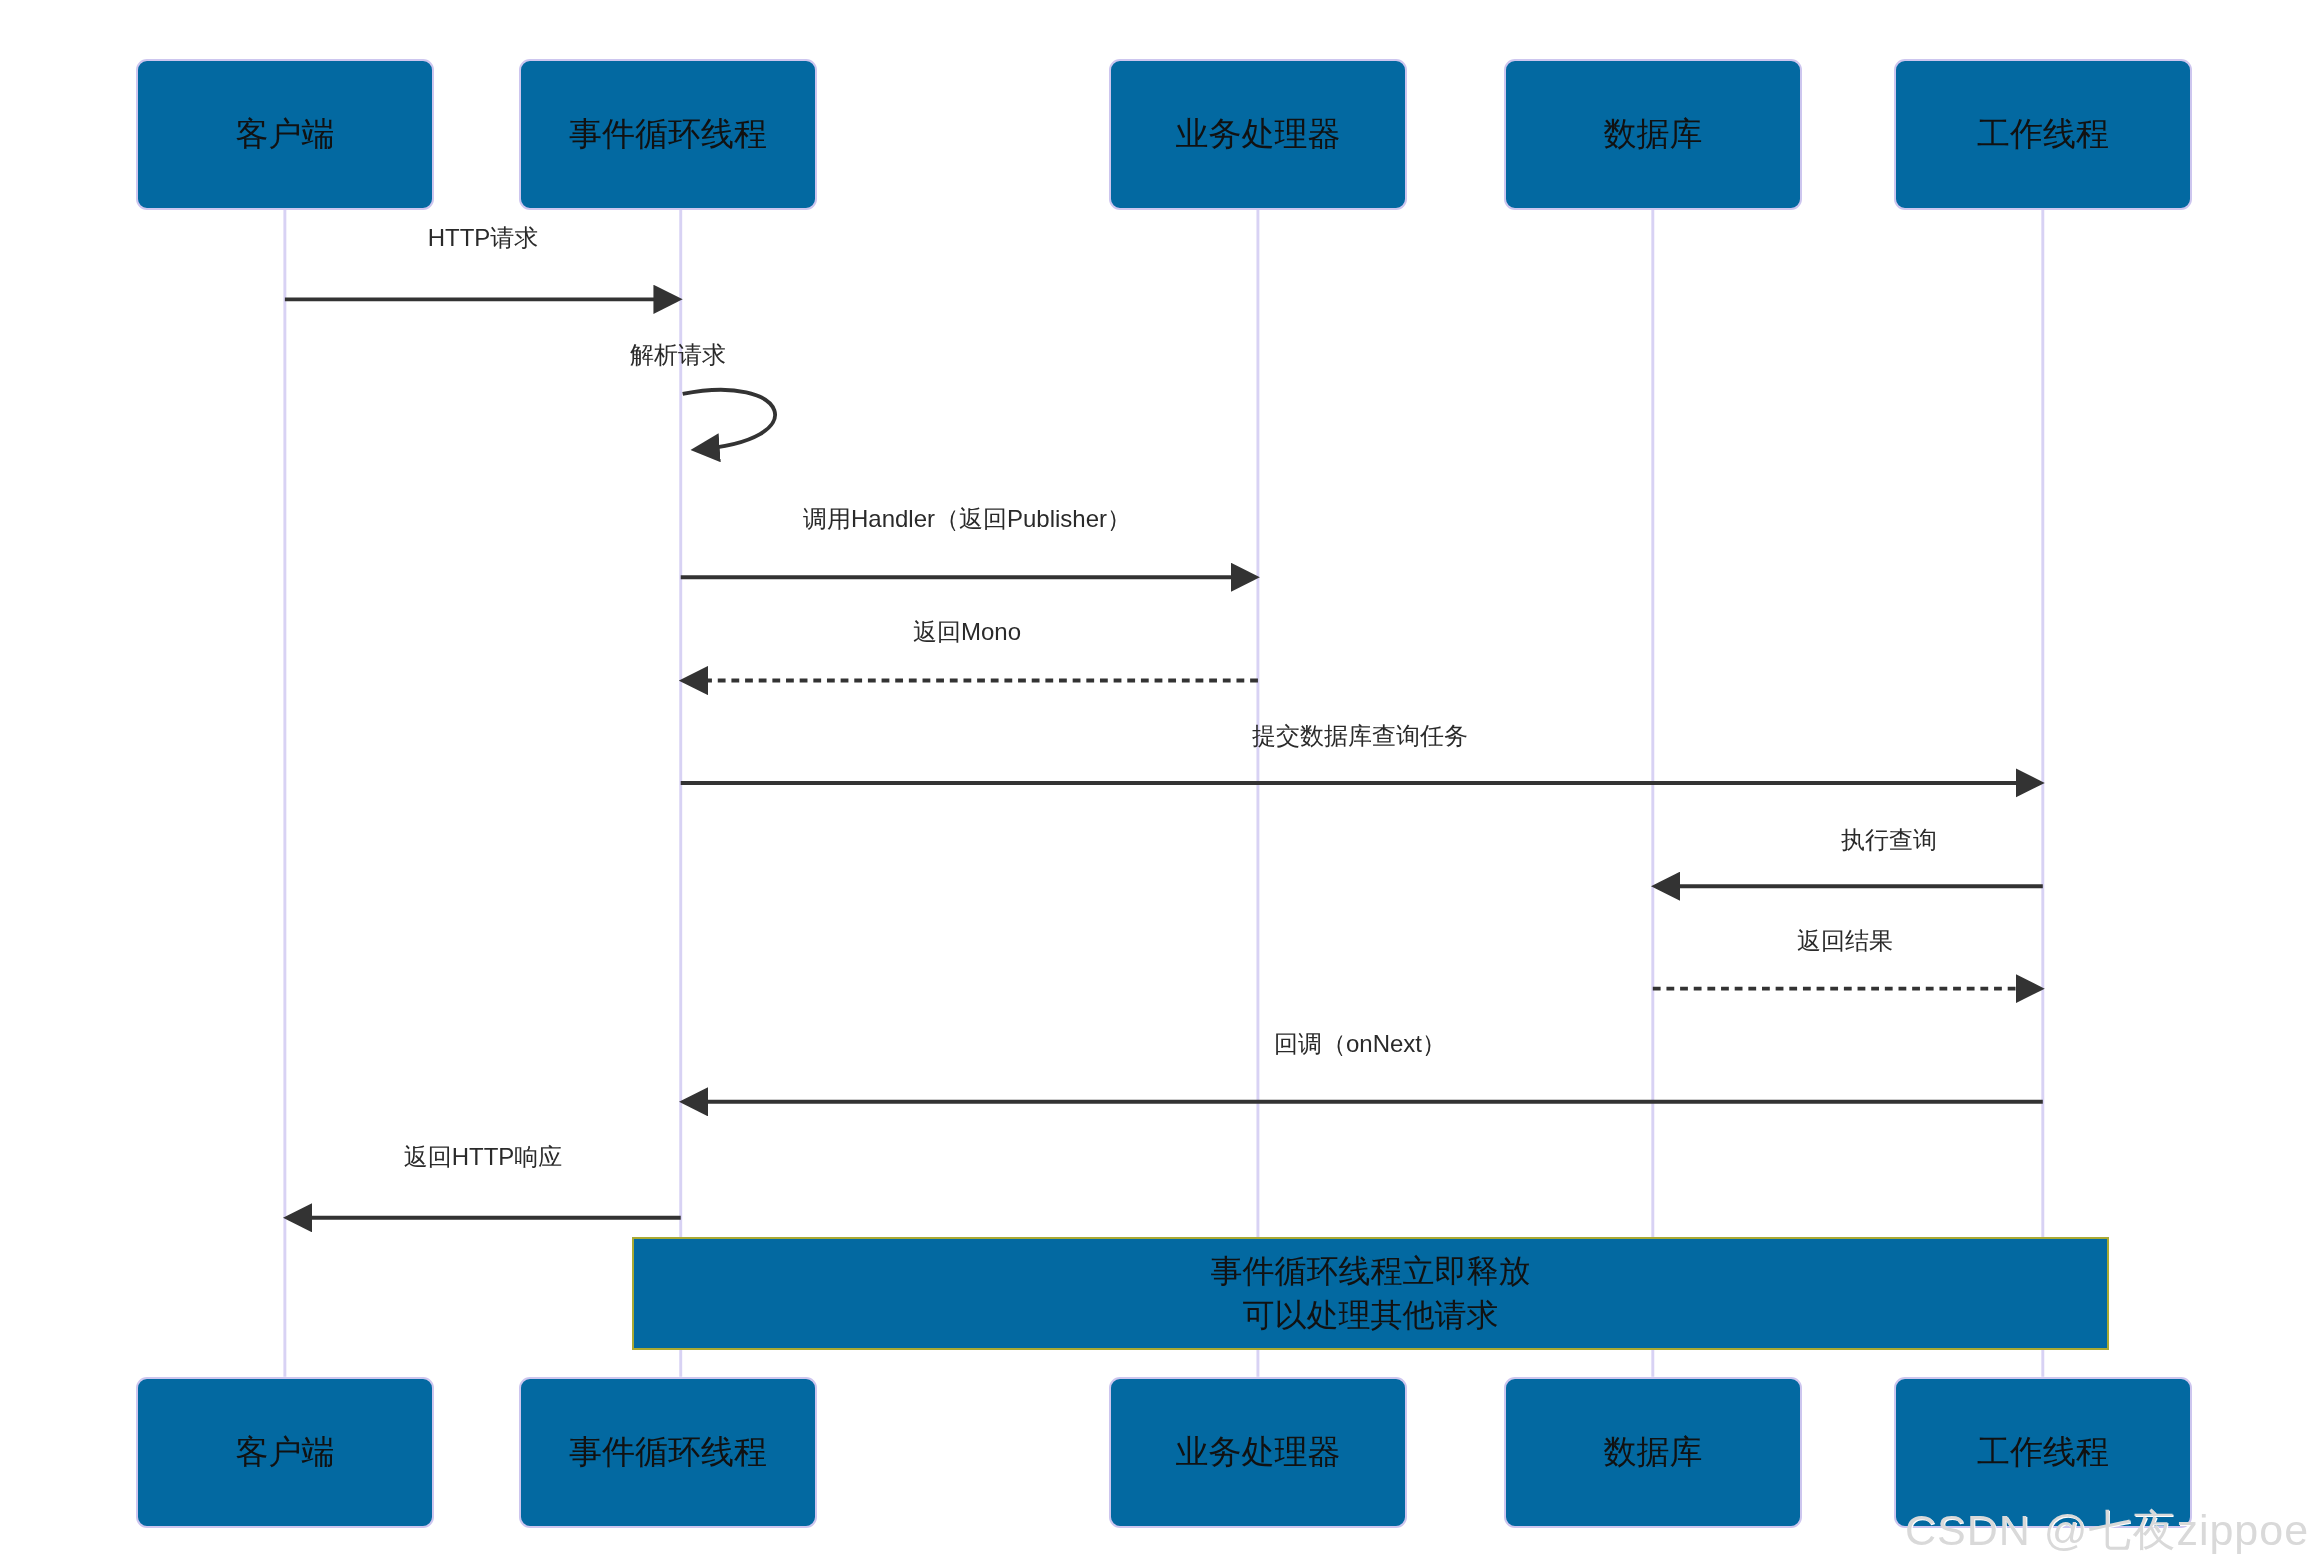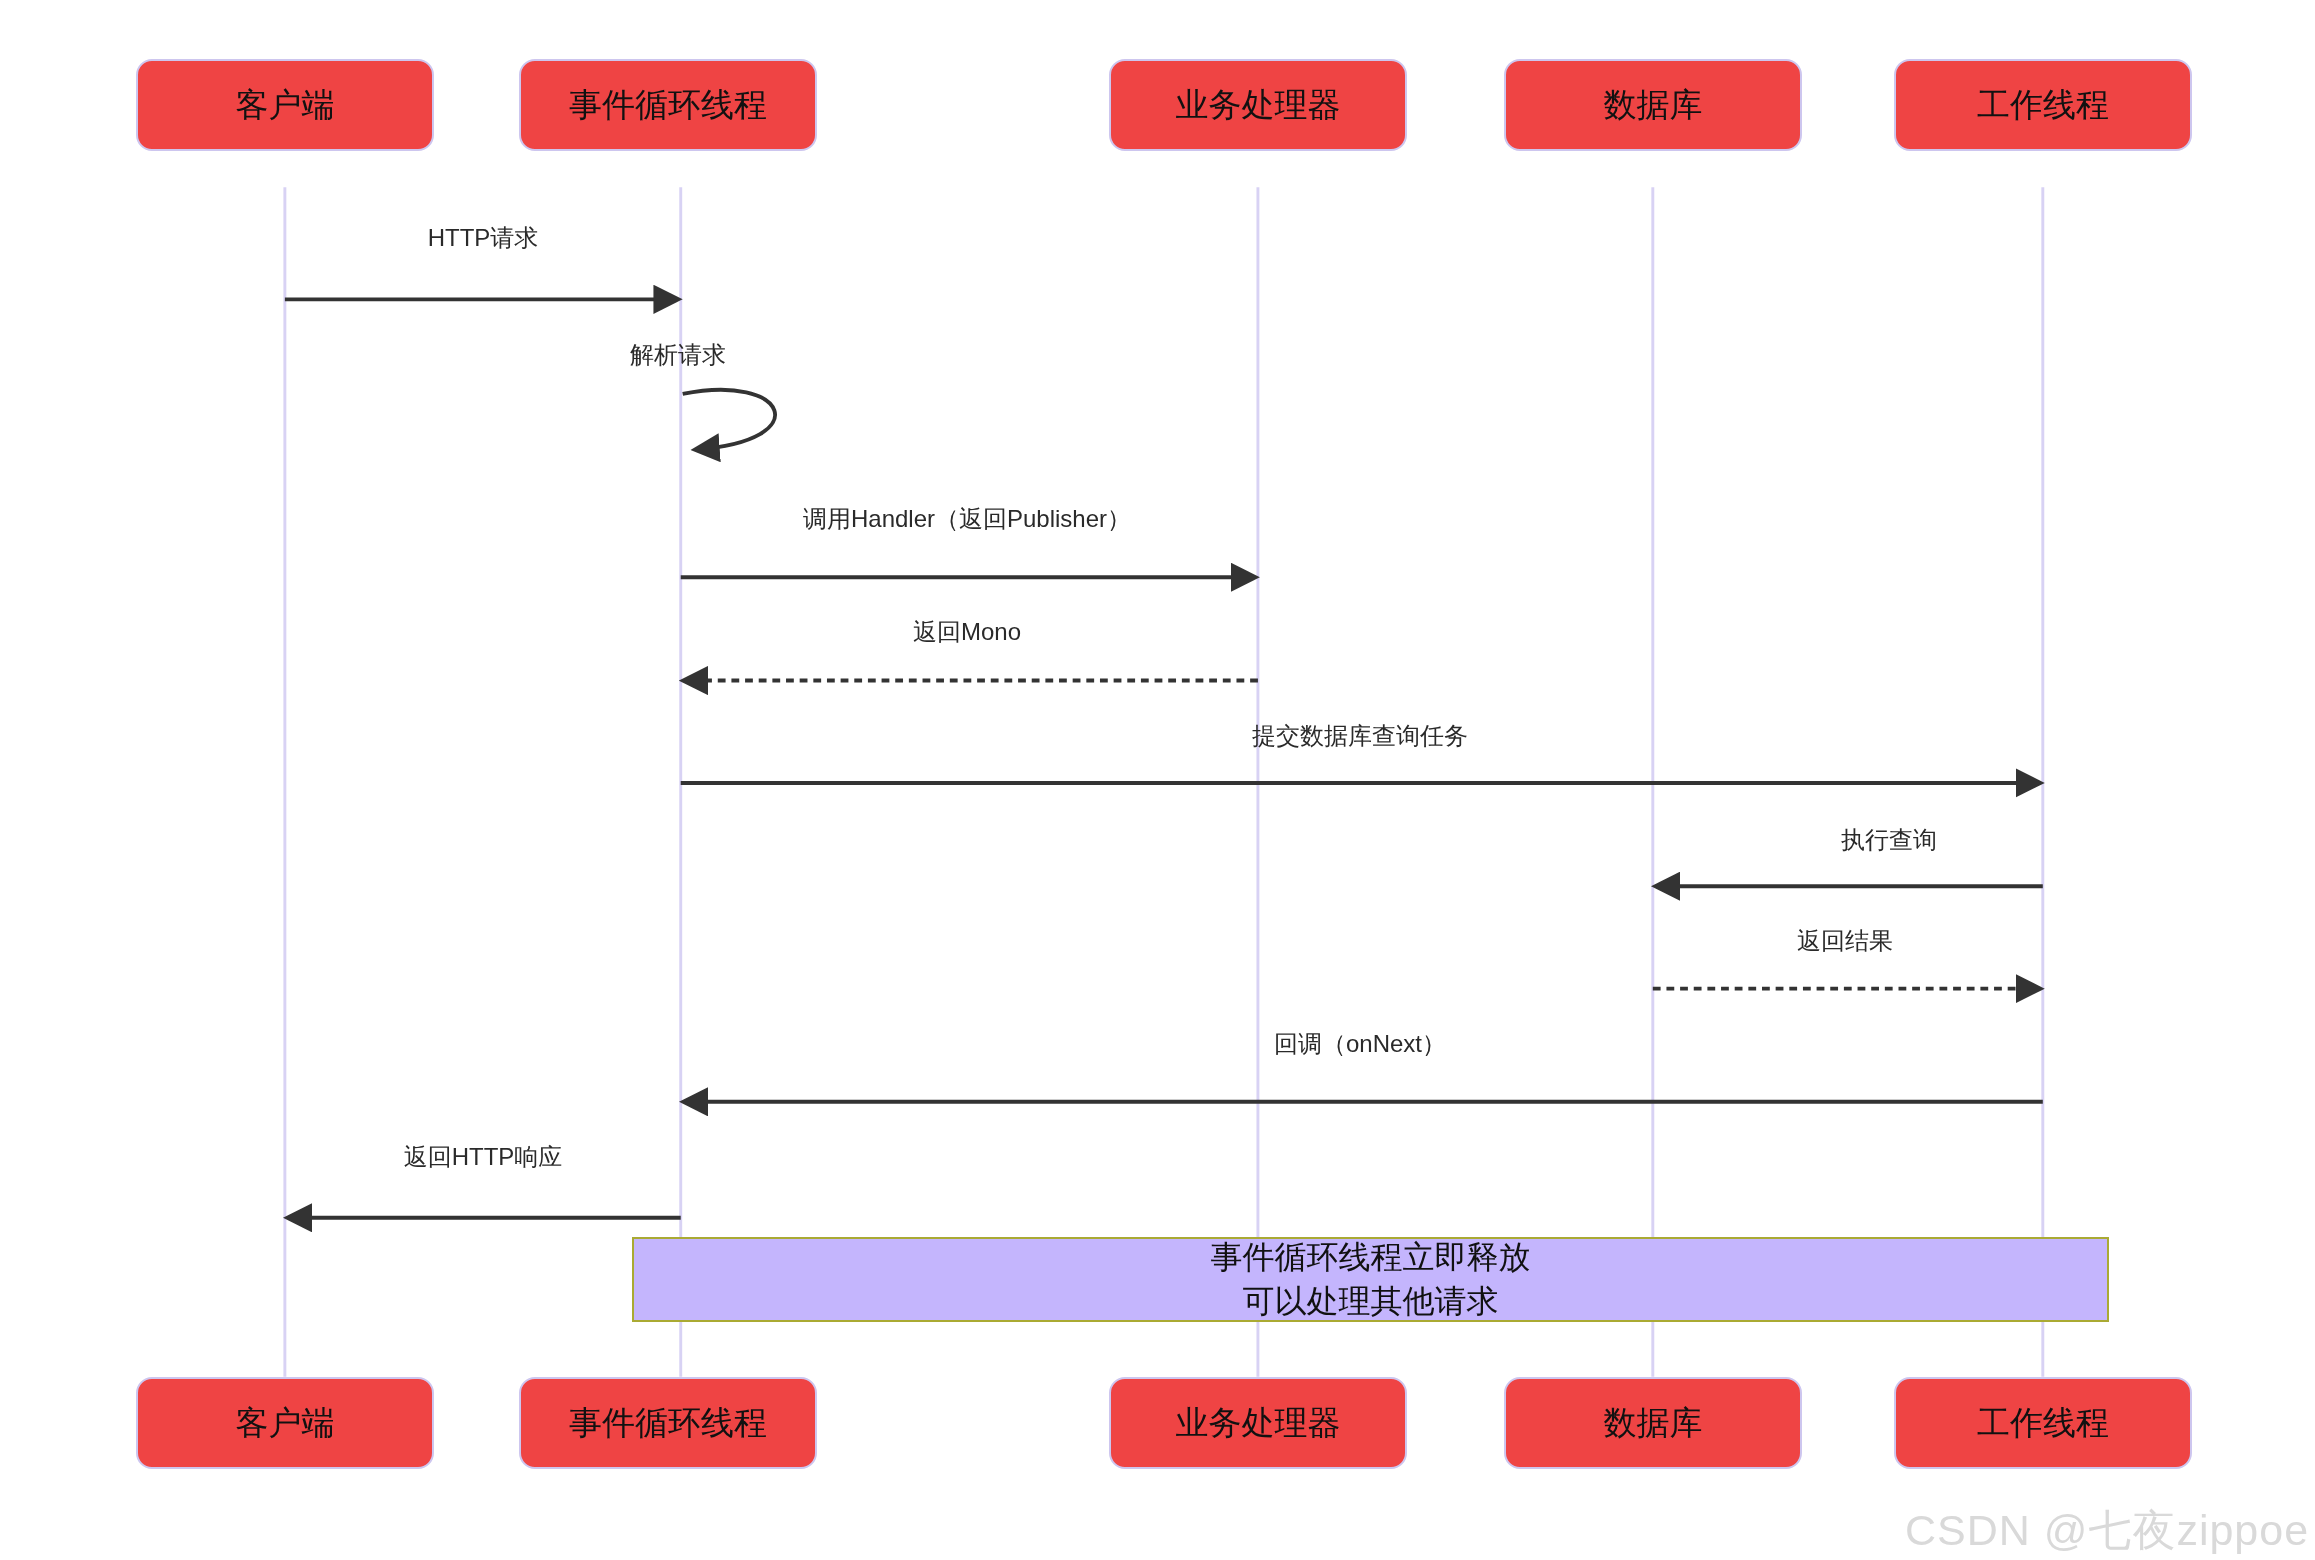--- a/index.html
+++ b/index.html
@@ -11,24 +11,24 @@
   .diagram {
     position: relative;
     width: 2315px; height: 1560px;
     background: #ffffff;
     overflow: hidden;
   }
   .svg-layer { position: absolute; left: 0; top: 0; width: 2315px; height: 1560px; }
 
   .actor {
     position: absolute;
-    width: 298px; height: 92px;
-    background: #ef4444;
+    width: 298px; height: 151px;
+    background: #0369a1;
     border: 2px solid #CDC6EF;
-    border-radius: 16px;
+    border-radius: 11px;
     display: flex; align-items: center; justify-content: center;
     font-size: 33px; color: #111111;
     white-space: nowrap;
   }
   .row-top .actor { top: 59px; }
   .row-bottom .actor { top: 1377px; }
   .actor.a1 { left: 136px; }
   .actor.a2 { left: 519px; }
   .actor.a3 { left: 1109px; }
   .actor.a4 { left: 1504px; }
@@ -47,22 +47,22 @@
   .m4 { left: 967px;  top: 616px; }
   .m5 { left: 1360px; top: 720px; }
   .m6 { left: 1845px; top: 824px; margin-left: 44px; }
   .m7 { left: 1845px; top: 925px; }
   .m8 { left: 1360px; top: 1028px; }
   .m9 { left: 483px;  top: 1141px; }
 
   .note {
     position: absolute;
     left: 632px; top: 1237px;
-    width: 1477px; height: 85px;
-    background: #c4b5fd;
+    width: 1477px; height: 113px;
+    background: #0369a1;
     border: 2px solid #AAAA33;
     display: flex; flex-direction: column;
     align-items: center; justify-content: center;
     font-size: 32px; color: #111111;
     line-height: 1.35;
     text-align: center;
   }
 
   .watermark {
     position: absolute;

